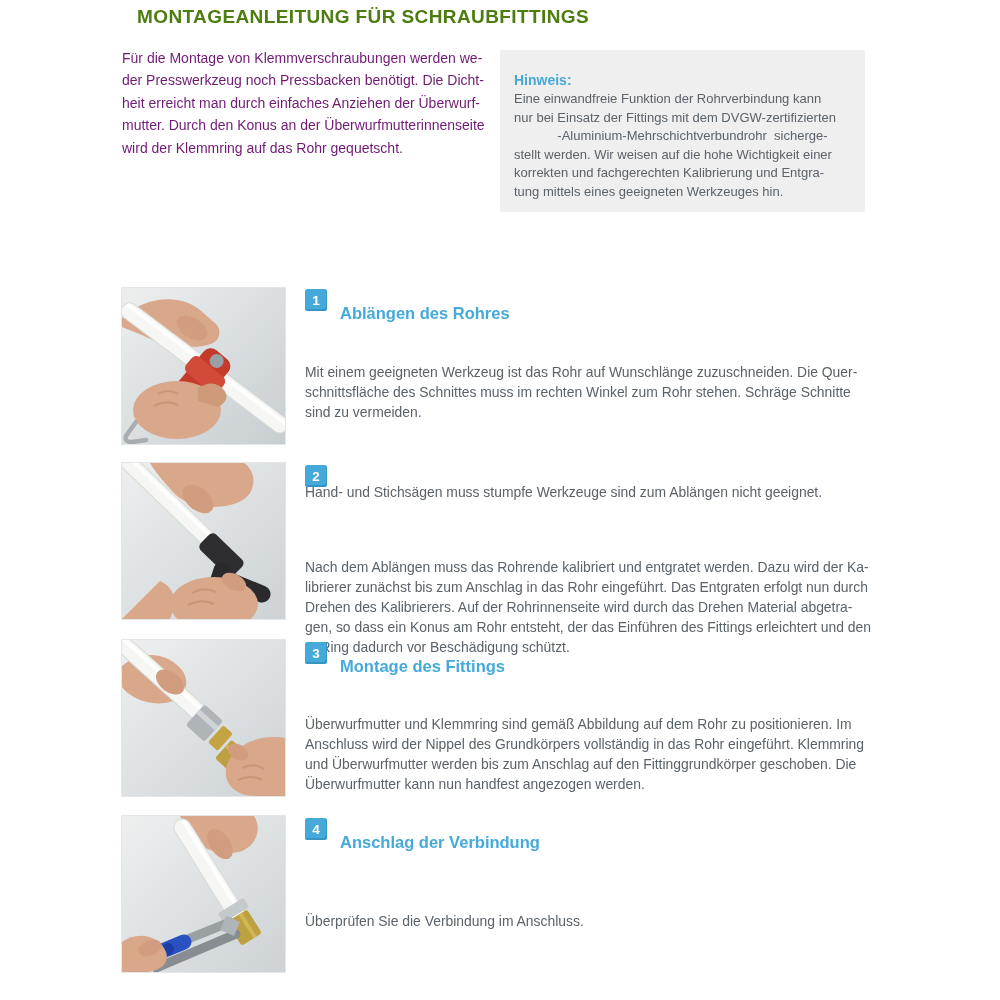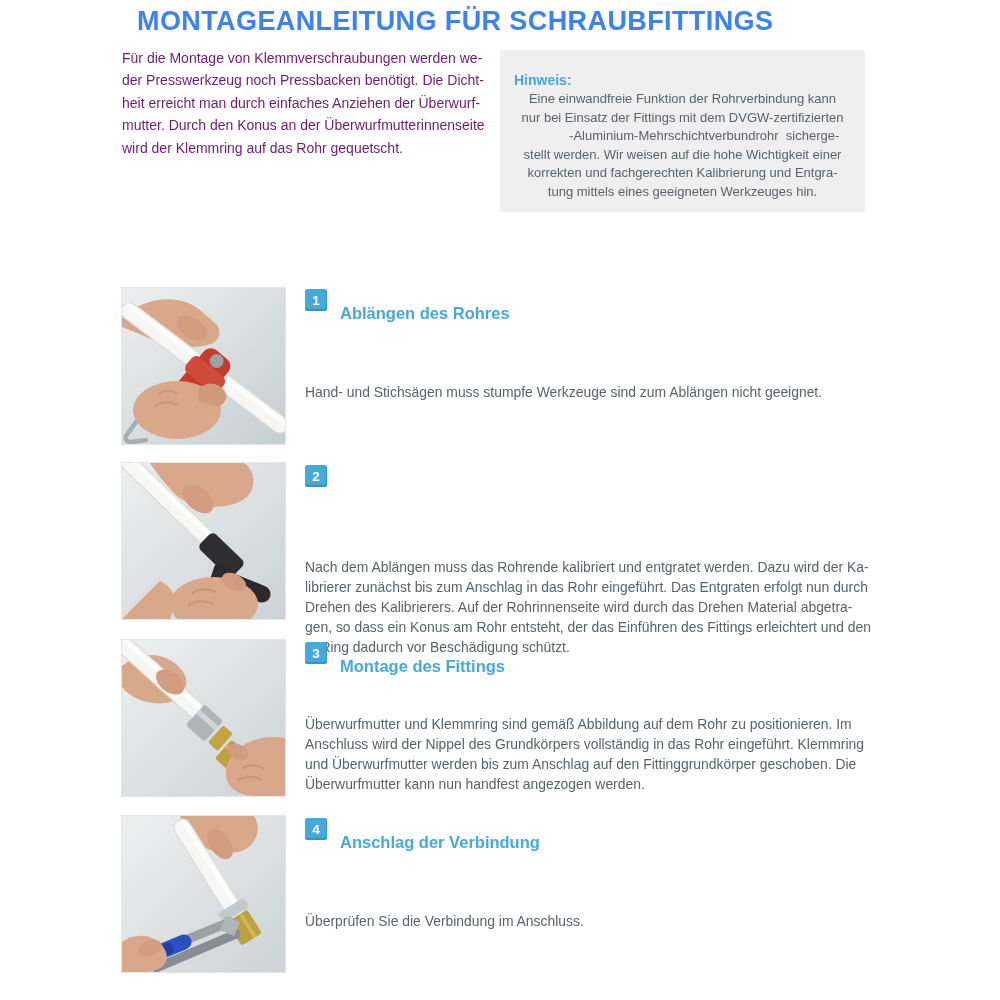--- a/index.html
+++ b/index.html
@@ -7,23 +7,23 @@
     width: 1000px; height: 1000px;
     background: #ffffff;
     font-family: "Liberation Sans", sans-serif;
     position: relative;
     overflow: hidden;
   }
   .abs { position: absolute; }
 
   #page-title {
     left: 137px; top: 6px;
-    font-size: 27px; font-weight: bold;
+    font-size: 19px; font-weight: bold;
     letter-spacing: 0.4px;
-    color: #3b82f6;
+    color: #4d7c0f;
     white-space: pre;
   }
 
   #intro-paragraph {
     left: 122px; top: 47px;
     font-size: 14px; line-height: 22.4px;
     color: #701a75;
     white-space: pre;
   }
 
@@ -36,21 +36,20 @@
     border-radius: 2px;
   }
   #note-label {
     color: #45a9d9; font-weight: bold;
     font-size: 14px; line-height: 19px;
   }
   #note-body {
     font-size: 13px; line-height: 18.6px;
     color: #5a626a;
     white-space: pre;
-    text-align: center;
   }
 
   .step-photo {
     left: 122px; width: 163px; height: 156px;
     outline: 1px solid #e4e6e7;
   }
   .step-photo svg { display: block; }
 
   .step-head {
     left: 305px; height: 22px;
@@ -124,20 +123,23 @@
     <ellipse cx="55" cy="122" rx="44" ry="29" fill="#d9a78a"></ellipse>
     <path d="M76,100 q16,-10 26,2 q7,10 -6,17 l-20,-6 Z" fill="#cf9a7a"></path>
     <path d="M36,106 q10,-6 20,0 M32,118 q12,-7 24,-1" stroke="#c08a6b" stroke-width="2" fill="none" opacity="0.6"></path>
   </svg>
 </div>
 <div class="abs step-head" style="top:289px">
   <div class="step-badge">1</div>
   <div class="step-title">Ablängen des Rohres</div>
 </div>
 <div class="abs step-body" style="top:322px">
+  <div class="para-1">Mit einem geeigneten Werkzeug ist das Rohr auf Wunschlänge zuzuschneiden. Die Quer-
+schnittsfläche des Schnittes muss im rechten Winkel zum Rohr stehen. Schräge Schnitte
+sind zu vermeiden.</div>
   <div class="para-2">Hand- und Stichsägen muss stumpfe Werkzeuge sind zum Ablängen nicht geeignet.</div>
 </div>
 
 <div class="abs step-photo" style="top:463px">
   <svg width="163" height="156" viewBox="0 0 163 156">
     <defs>
       <linearGradient id="bg2" x1="0" y1="0" x2="1" y2="1">
         <stop offset="0" stop-color="#edefef"></stop>
           <stop offset="1" stop-color="#ccd2d5"></stop>
       </linearGradient>

